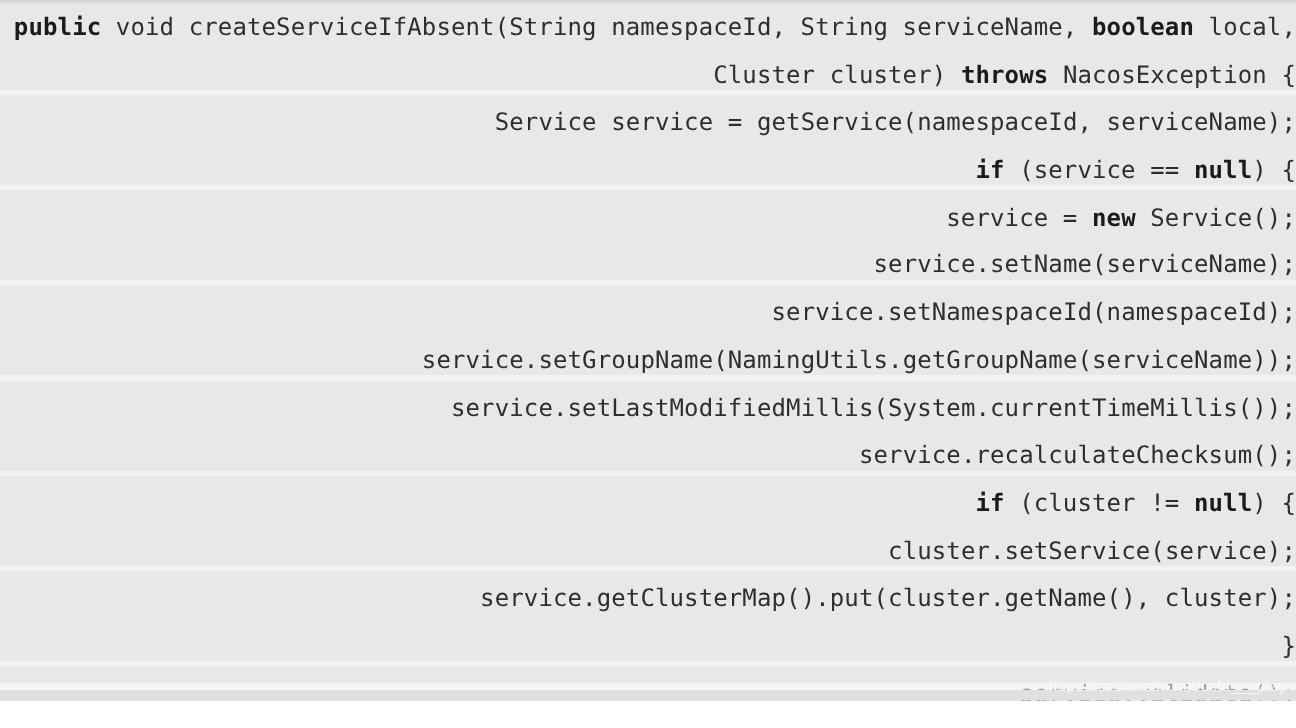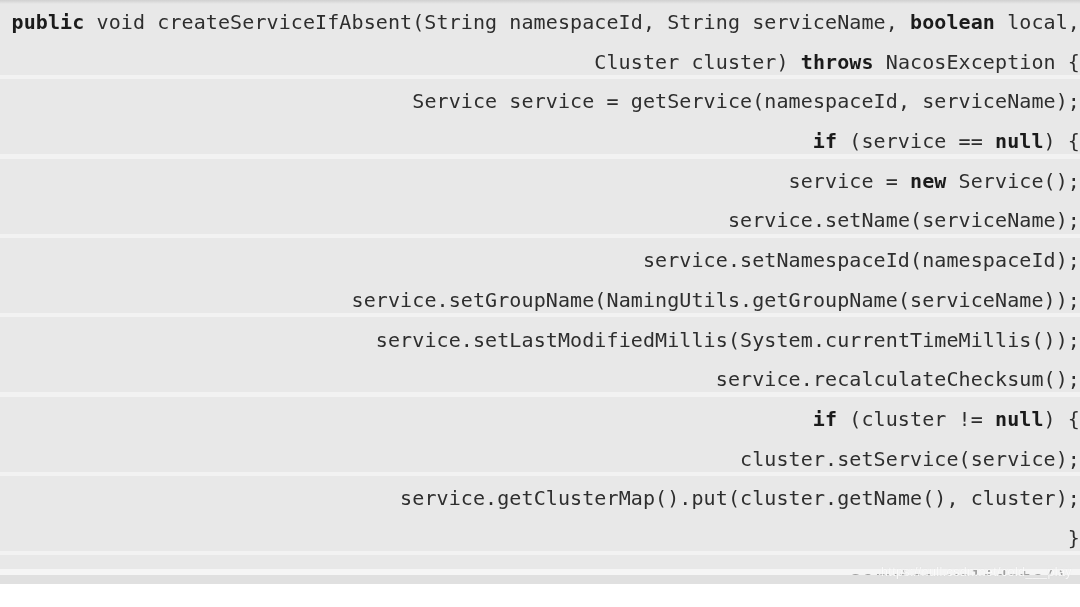--- a/index.html
+++ b/index.html
@@ -76,14 +76,14 @@
   }
 </style>
 </head>
 <body>
 
 <div class="page">
   <div class="top-edge"></div>
   <div class="code-block"><div class="code-line"><span class="kw">public</span><span> void createServiceIfAbsent(String namespaceId, String serviceName, </span><span class="kw">boolean</span><span> local,</span></div><div class="code-line"><span>Cluster cluster) </span><span class="kw">throws</span><span> NacosException {</span></div><div class="code-line"><span>    Service service = getService(namespaceId, serviceName);</span></div><div class="code-line"><span>    </span><span class="kw">if</span><span> (service == </span><span class="kw">null</span><span>) {</span></div><div class="code-line"><span>        service = </span><span class="kw">new</span><span> Service();</span></div><div class="code-line"><span>        service.setName(serviceName);</span></div><div class="code-line"><span>        service.setNamespaceId(namespaceId);</span></div><div class="code-line"><span>        service.setGroupName(NamingUtils.getGroupName(serviceName));</span></div><div class="code-line"><span>        service.setLastModifiedMillis(System.currentTimeMillis());</span></div><div class="code-line"><span>        service.recalculateChecksum();</span></div><div class="code-line"><span>        </span><span class="kw">if</span><span> (cluster != </span><span class="kw">null</span><span>) {</span></div><div class="code-line"><span>            cluster.setService(service);</span></div><div class="code-line"><span>            service.getClusterMap().put(cluster.getName(), cluster);</span></div><div class="code-line"><span>        }</span></div><div class="code-line"><span>        service.validate();</span></div></div>
   <div class="bottom-light"></div>
   <div class="bottom-dark"></div>
-  <div class="watermark">https://null.csdn.net/cold___play</div>
+  <div class="watermark">https://csdn.csdn.net/cold___play</div>
 </div>
 
 </body></html>

